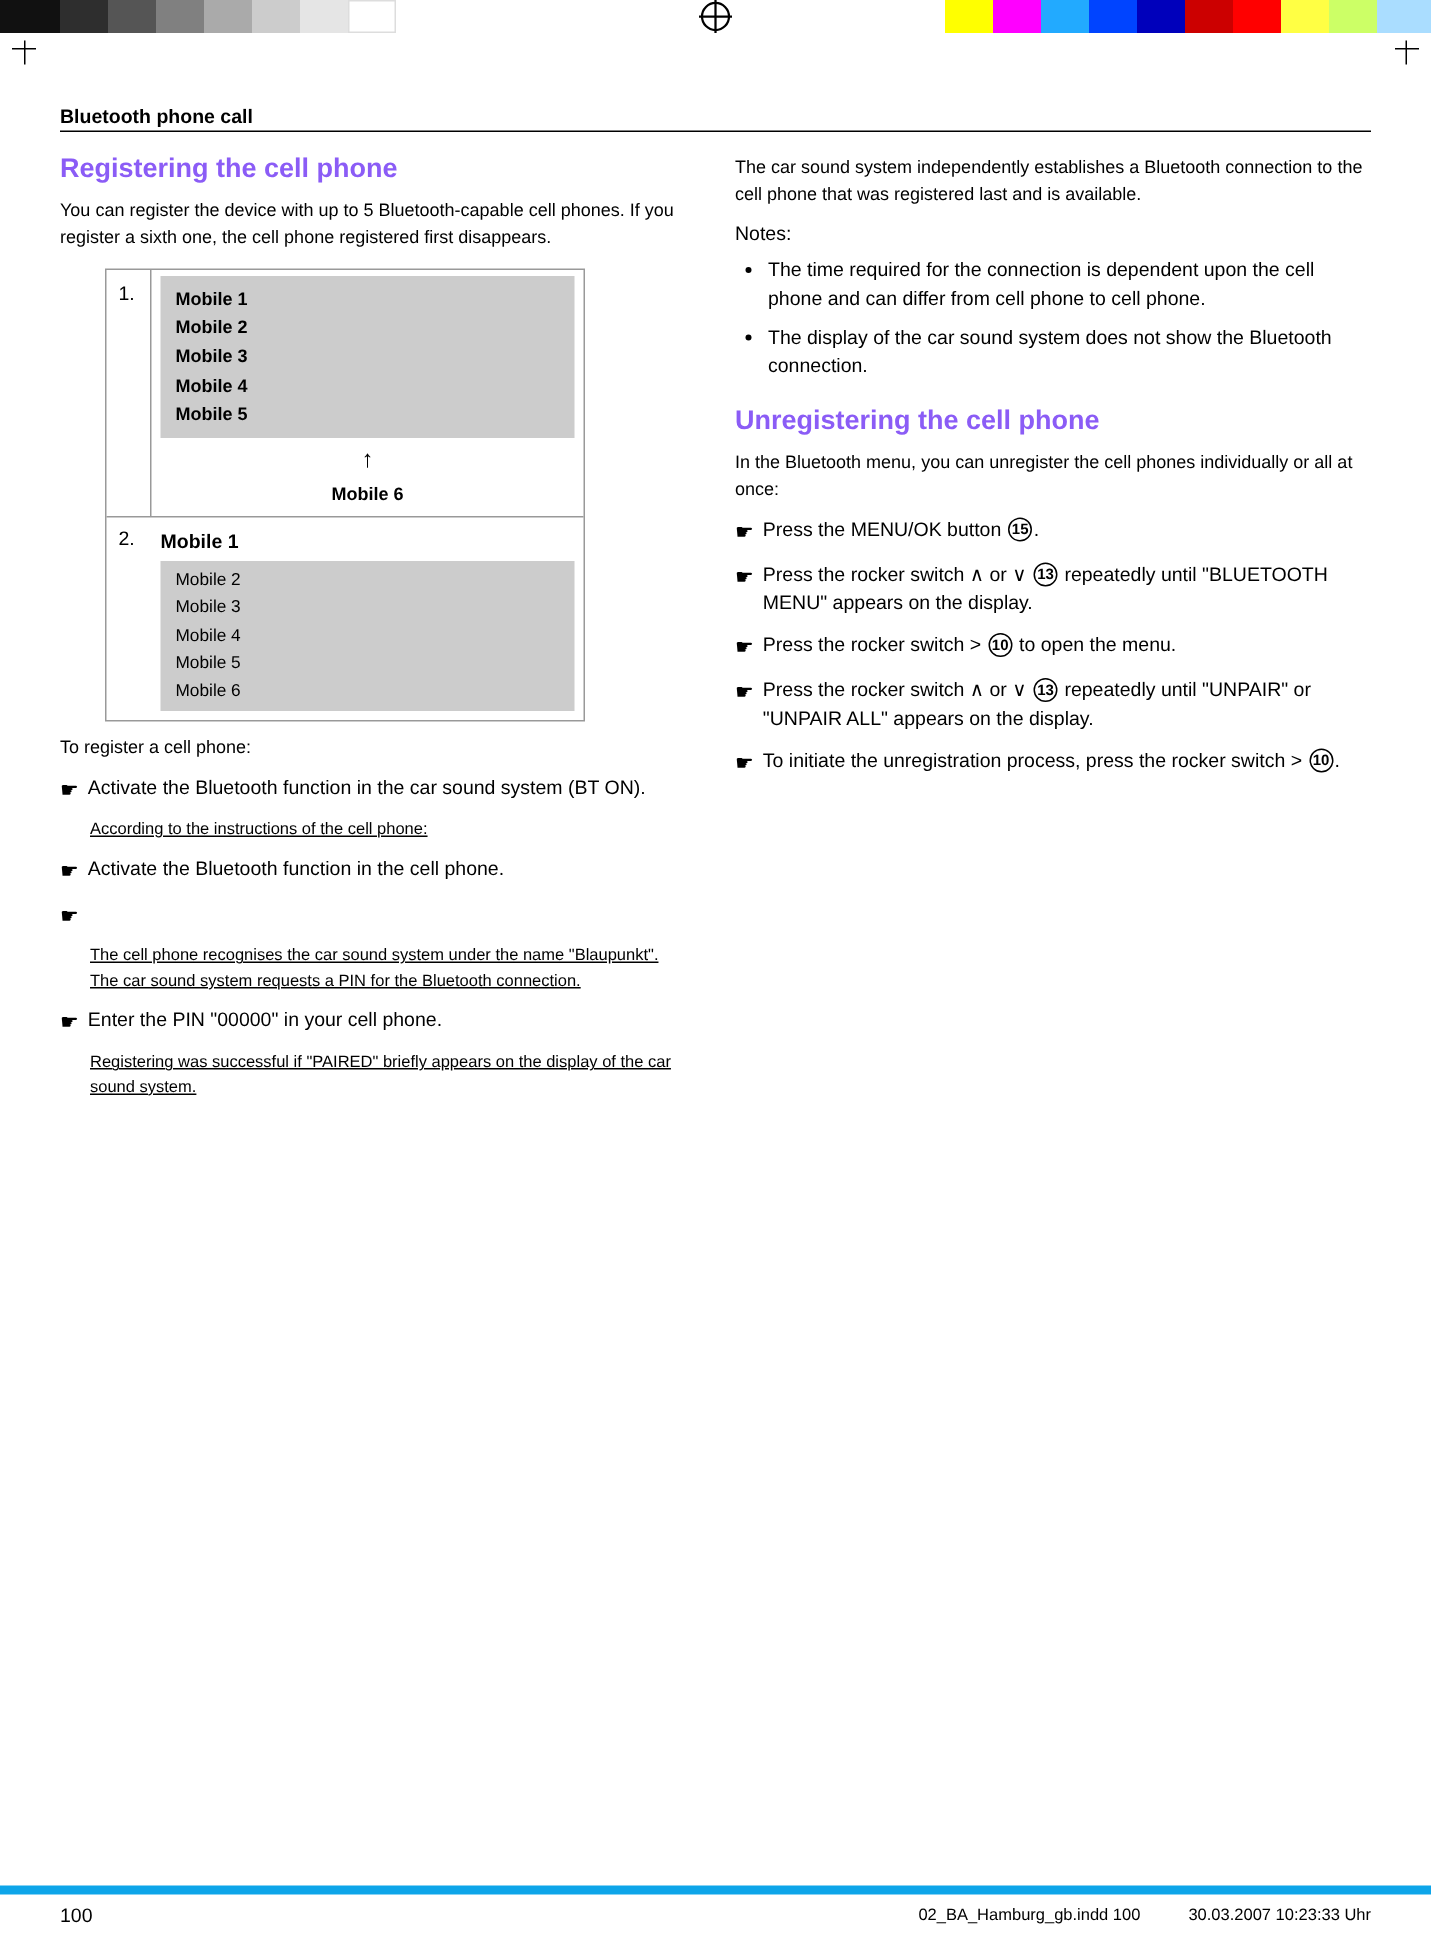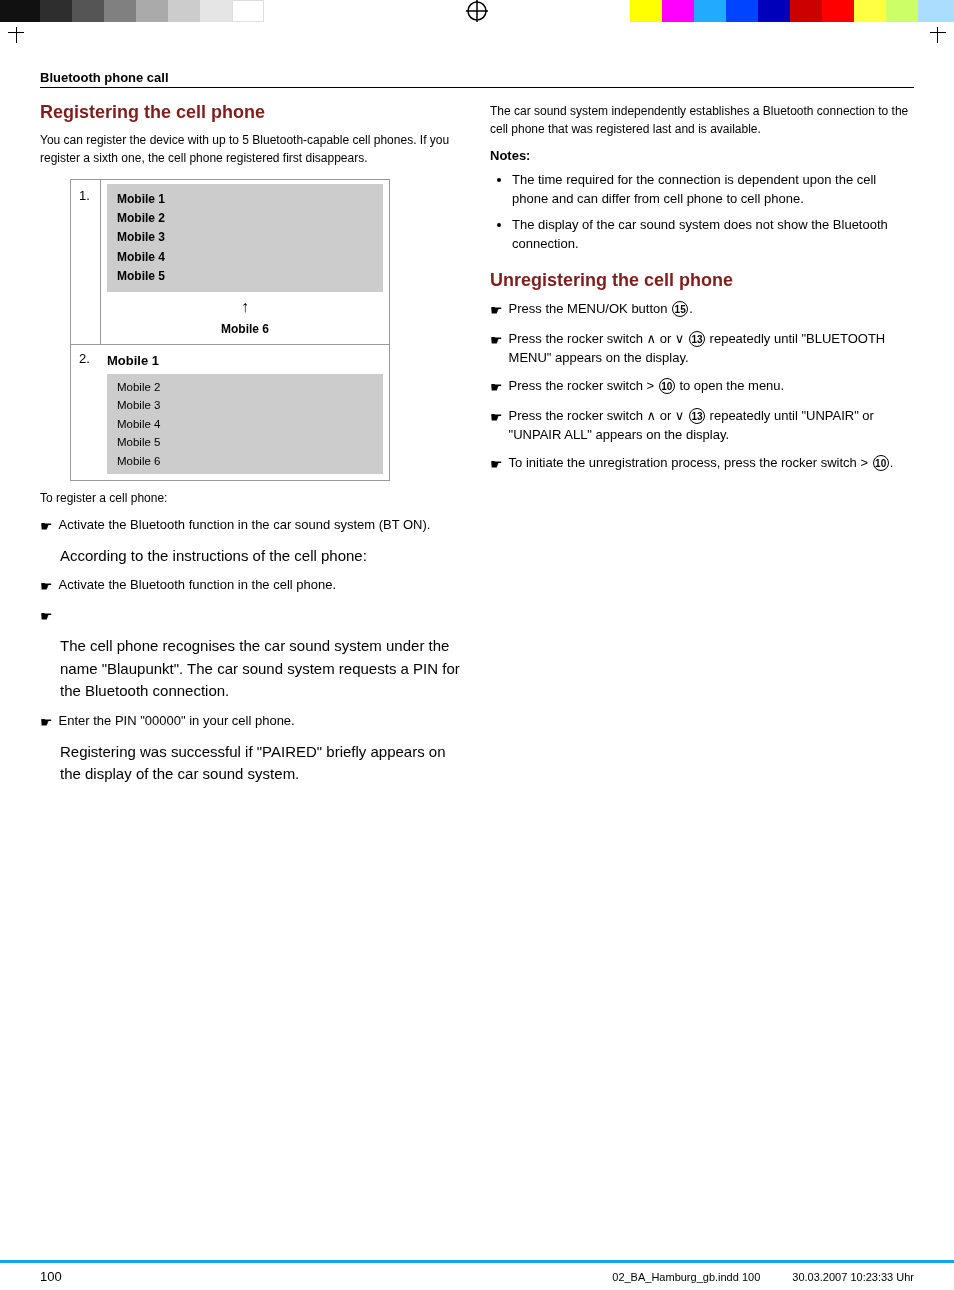--- a/index.html
+++ b/index.html
@@ -37,21 +37,21 @@
       flex-shrink: 0;
     }
 
     .col-right {
       flex: 1;
     }
 
     h2.section-title {
       font-size: 18px;
       font-weight: bold;
-      color: #7f1d1d;
+      color: #8b5cf6;
       margin-bottom: 8px;
     }
 
     p {
       font-size: 12px;
       line-height: 1.5;
       margin-bottom: 8px;
     }
 
     
@@ -157,26 +157,27 @@
       flex-shrink: 0;
       margin-right: 6px;
       margin-top: 1px;
       font-size: 14px;
       color: #000;
     }
 
     .sub-para {
       margin-left: 20px;
       margin-bottom: 8px;
-      font-size: 15px;
+      font-size: 11px;
       line-height: 1.5;
+      text-decoration: underline;
     }
 
     .notes-title {
-      font-weight: bold;
+      font-weight: normal;
       font-size: 13px;
       margin-bottom: 4px;
     }
 
     .bullet-list {
       list-style: disc;
       padding-left: 22px;
       margin-bottom: 10px;
     }
 
@@ -201,21 +202,21 @@
       font-weight: bold;
       vertical-align: middle;
       margin: 0 1px;
     }
 
     
     .page-footer {
       position: absolute;
       bottom: 0;
       width: 100%;
-      border-top: 3px solid #0ea5e9;
+      border-top: 6px solid #0ea5e9;
       display: flex;
       justify-content: space-between;
       align-items: center;
       padding: 6px 40px;
       font-size: 11px;
     }
 
     .page-number {
       font-size: 13px;
       font-weight: normal;
@@ -376,20 +377,21 @@
       <p>The car sound system independently establishes a Bluetooth connection to the cell phone that was registered last and is available.</p>
 
       <p class="notes-title">Notes:</p>
       <ul class="bullet-list">
         <li>The time required for the connection is dependent upon the cell phone and can differ from cell phone to cell phone.</li>
         <li>The display of the car sound system does not show the Bluetooth connection.</li>
       </ul>
 
       <h2 class="section-title" style="margin-top:16px;">Unregistering the cell phone</h2>
 
+      <p>In the Bluetooth menu, you can unregister the cell phones individually or all at once:</p>
 
 
       <ul class="arrow-list" style="margin-top:8px;">
         <li>
           <span class="arrow-icon">☛</span>
           <span>Press the <b>MENU/OK</b> button <span class="circle-num">15</span>.</span>
         </li>
         <li>
           <span class="arrow-icon">☛</span>
           <span>Press the rocker switch ∧ or ∨ <span class="circle-num">13</span> repeatedly until "BLUETOOTH MENU" appears on the display.</span>

